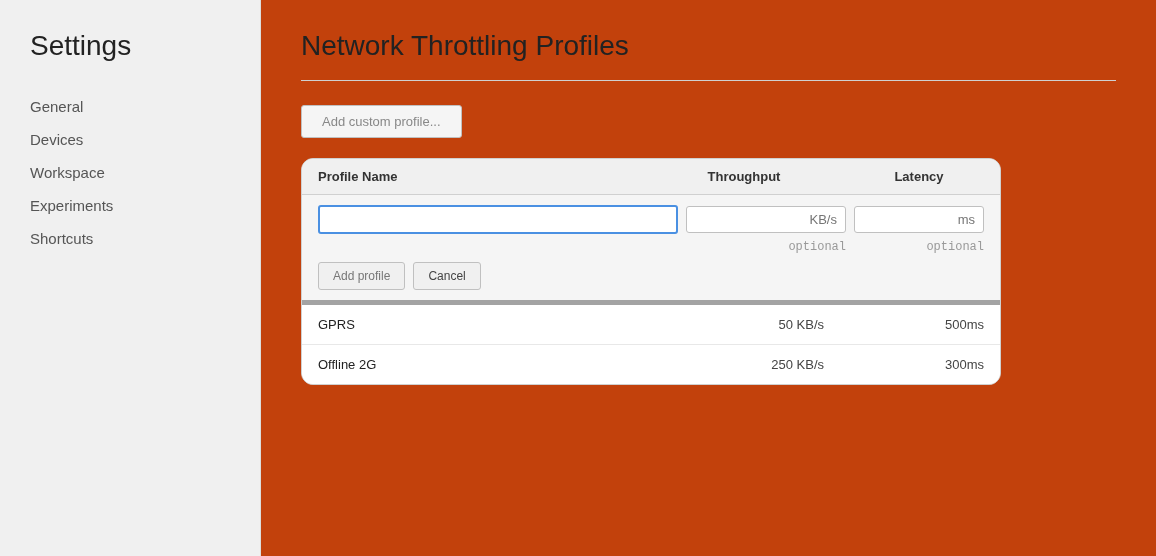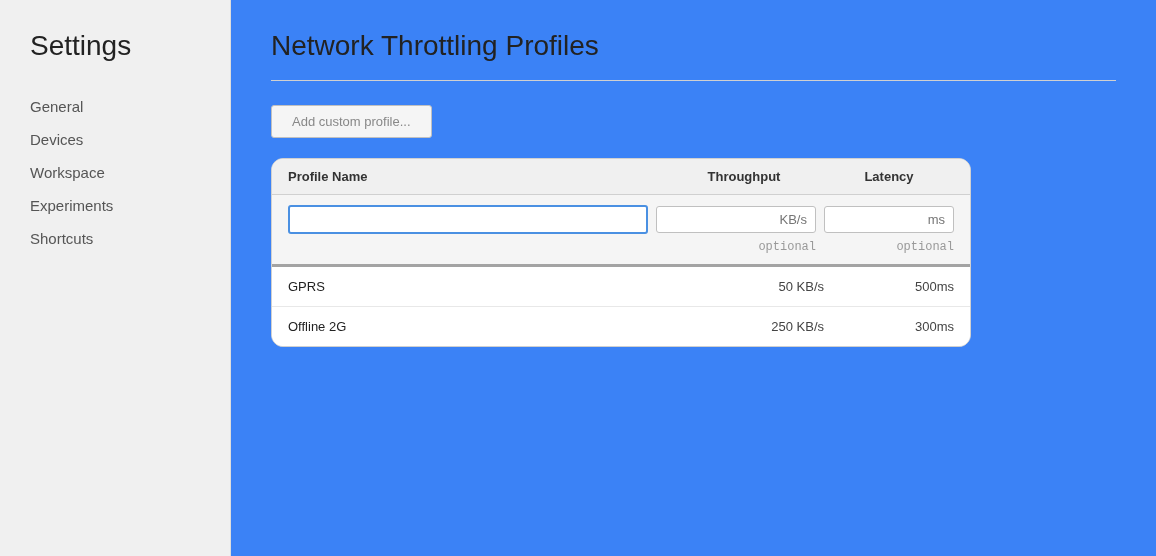--- a/index.html
+++ b/index.html
@@ -1,18 +1,19 @@
 <!DOCTYPE html>
 <html><head>
   <meta charset="utf-8">
   <style>
     * {
       box-sizing: border-box;
       margin: 0;
       padding: 0;
+      gap: 30px;
     }
 
     body {
       font-family: -apple-system, BlinkMacSystemFont, "Segoe UI", sans-serif;
       background: #f5f5f5;
       color: #333;
       width: 1156px;
       height: 556px;
       overflow: hidden;
     }
@@ -66,21 +67,21 @@
       left: 0;
       top: 0;
       bottom: 0;
       width: 3px;
       background: #555;
     }
 
     
     .main-content {
       flex: 1;
-      background: #3b82f6;
+      background: #c2410c;
       padding: 30px 40px;
       border-left: 1px solid #ddd;
       overflow-y: auto;
     }
 
     .page-title {
       font-size: 28px;
       font-weight: 300;
       color: #222;
       margin-bottom: 18px;
@@ -126,21 +127,21 @@
     }
 
     .table-header .col-throughput,
     .table-header .col-latency {
       text-align: center;
     }
 
     
     .new-profile-row {
       padding: 10px 16px;
-      border-bottom: 3px solid #a3a3a3;
+      border-bottom: 5px solid #a3a3a3;
       background: #f5f5f5;
     }
 
     .new-profile-inputs {
       display: grid;
       grid-template-columns: 1fr 160px 130px;
       gap: 8px;
       align-items: center;
       margin-bottom: 6px;
     }
@@ -279,20 +280,24 @@
         <div class="new-profile-inputs">
           <input type="text" class="profile-name-input" placeholder="" style="">
           <input type="text" class="throughput-input" placeholder="KB/s" style="">
           <input type="text" class="latency-input" placeholder="ms" style="">
         </div>
         <div class="optional-hints">
           <span></span>
           <span class="hint-throughput">optional</span>
           <span class="hint-latency">optional</span>
         </div>
+        <div class="new-profile-actions">
+          <button class="btn-add-profile">Add profile</button>
+          <button class="btn-cancel">Cancel</button>
+        </div>
       </div>
 
 
       <div class="table-row">
         <span class="row-name">GPRS</span>
         <span class="row-throughput">50 KB/s</span>
         <span class="row-latency">500ms</span>
       </div>
 
       <div class="table-row">

